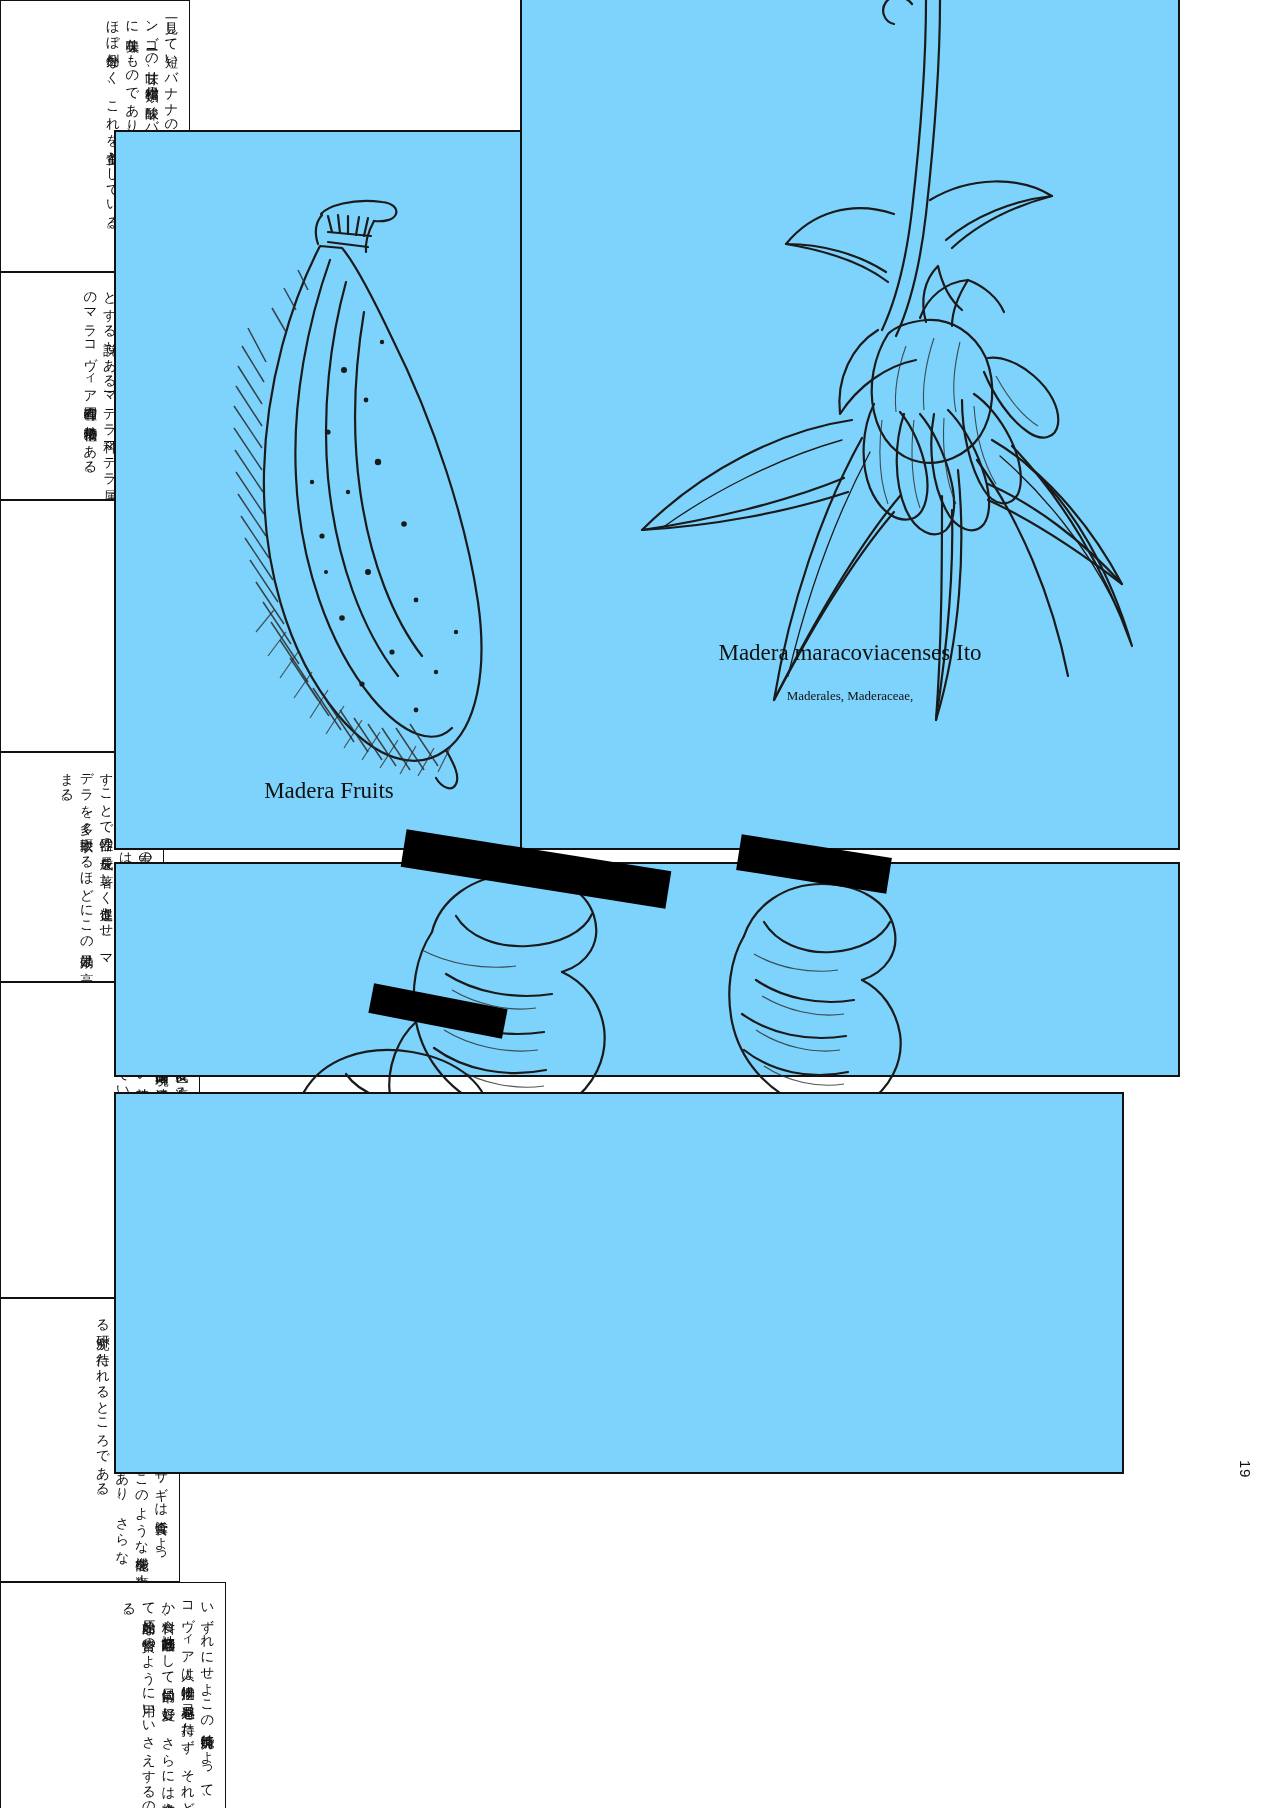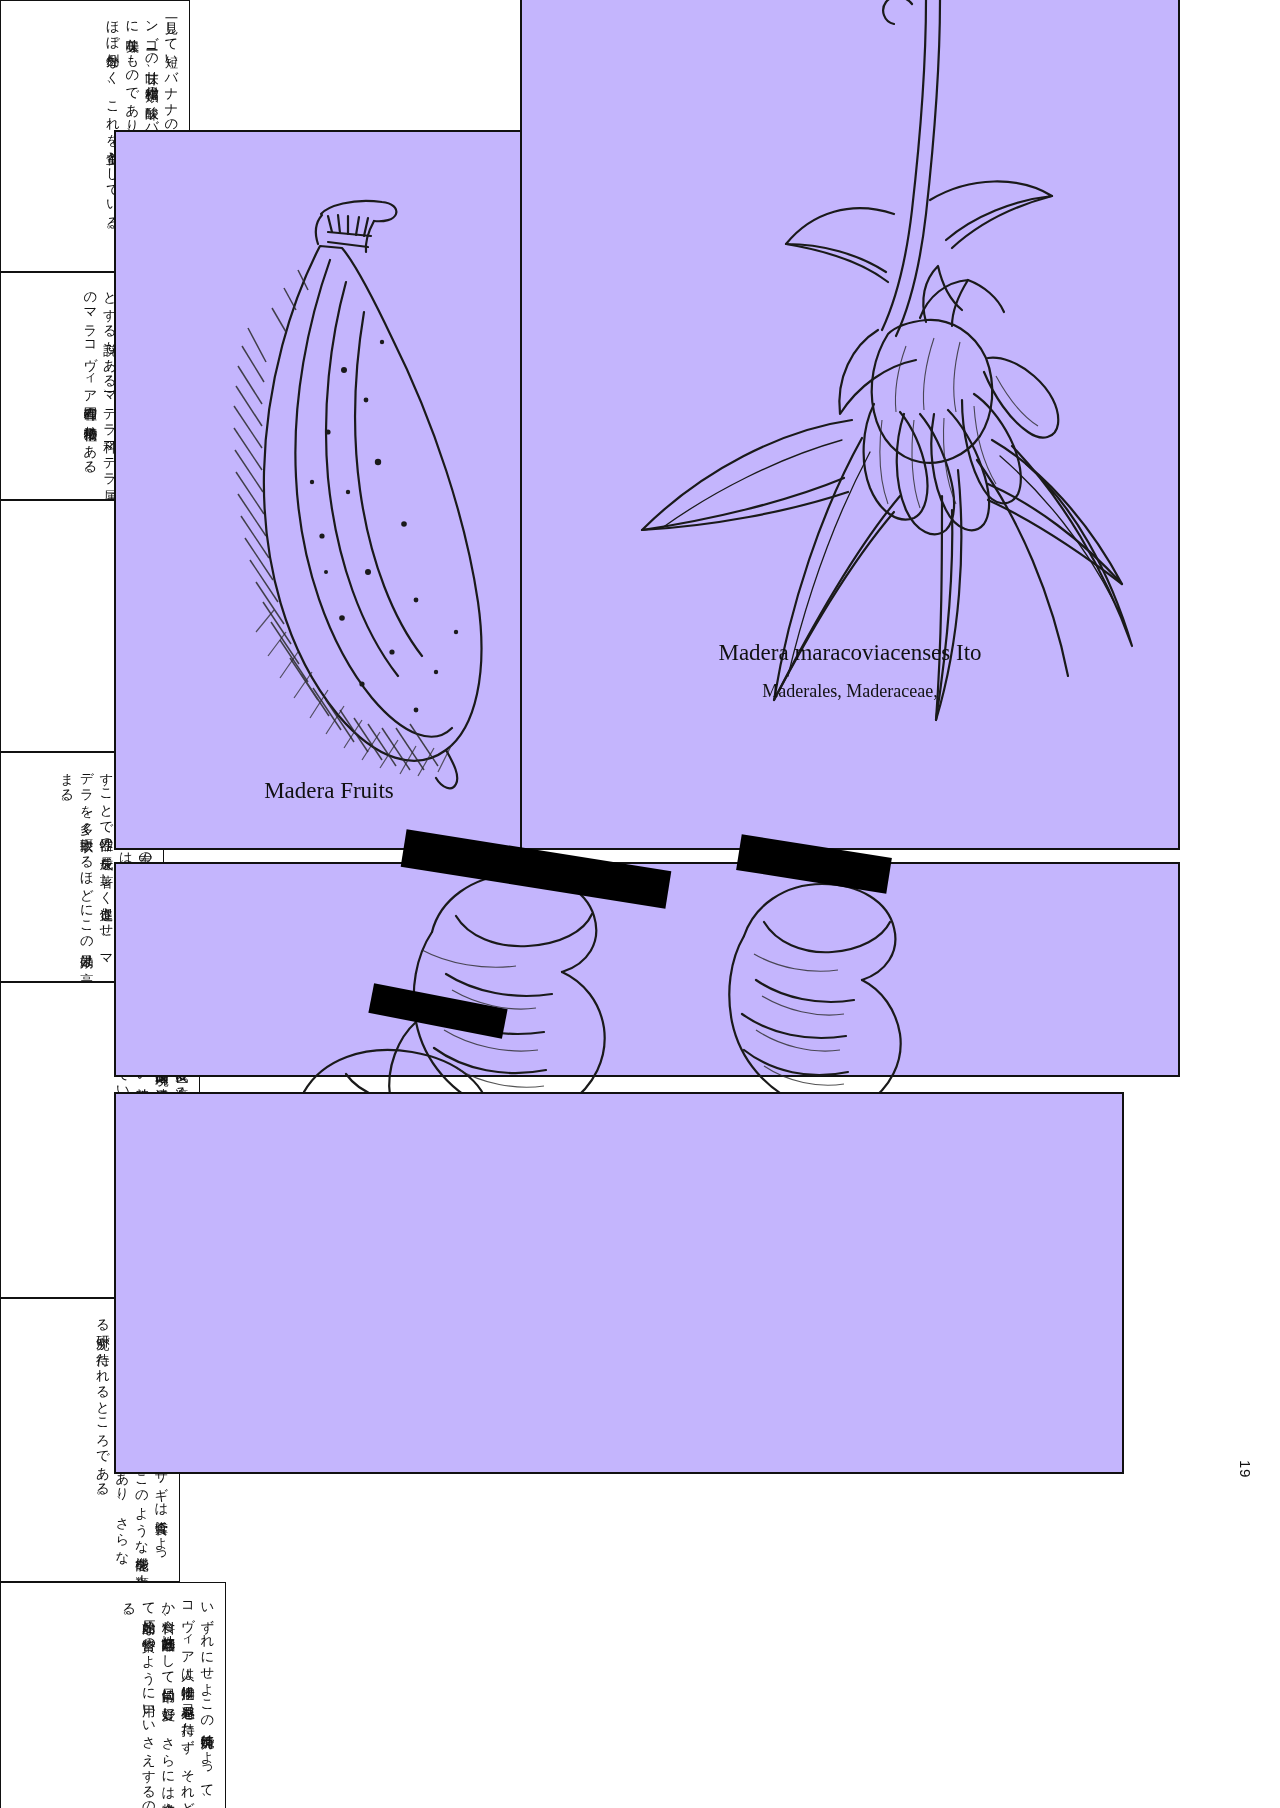--- a/index.html
+++ b/index.html
@@ -34,32 +34,32 @@
     font-size: 13.5px;
     white-space: pre-wrap;
     overflow: hidden;
   }
 
   
   .panel {
     position: absolute;
     border: 2.5px solid #111;
     box-sizing: border-box;
-    background: #c4b5fd;
+    background: #7dd3fc;
   }
 
   
   .caption {
     position: absolute;
     text-align: center;
     font-family: "Liberation Serif", serif;
     color: #111;
   }
   .cap-main { font-size: 23px; }
-  .cap-sub  { font-size: 18px; line-height: 1.5; }
+  .cap-sub  { font-size: 13px; line-height: 1.5; margin-top: 8px; }
 
   .pagenum {
     position: absolute;
     right: 26px;
     bottom: 330px;
     writing-mode: vertical-rl;
     font-size: 15px;
     letter-spacing: 0.05em;
     color: #111;
     font-family: "Liberation Sans", sans-serif;

